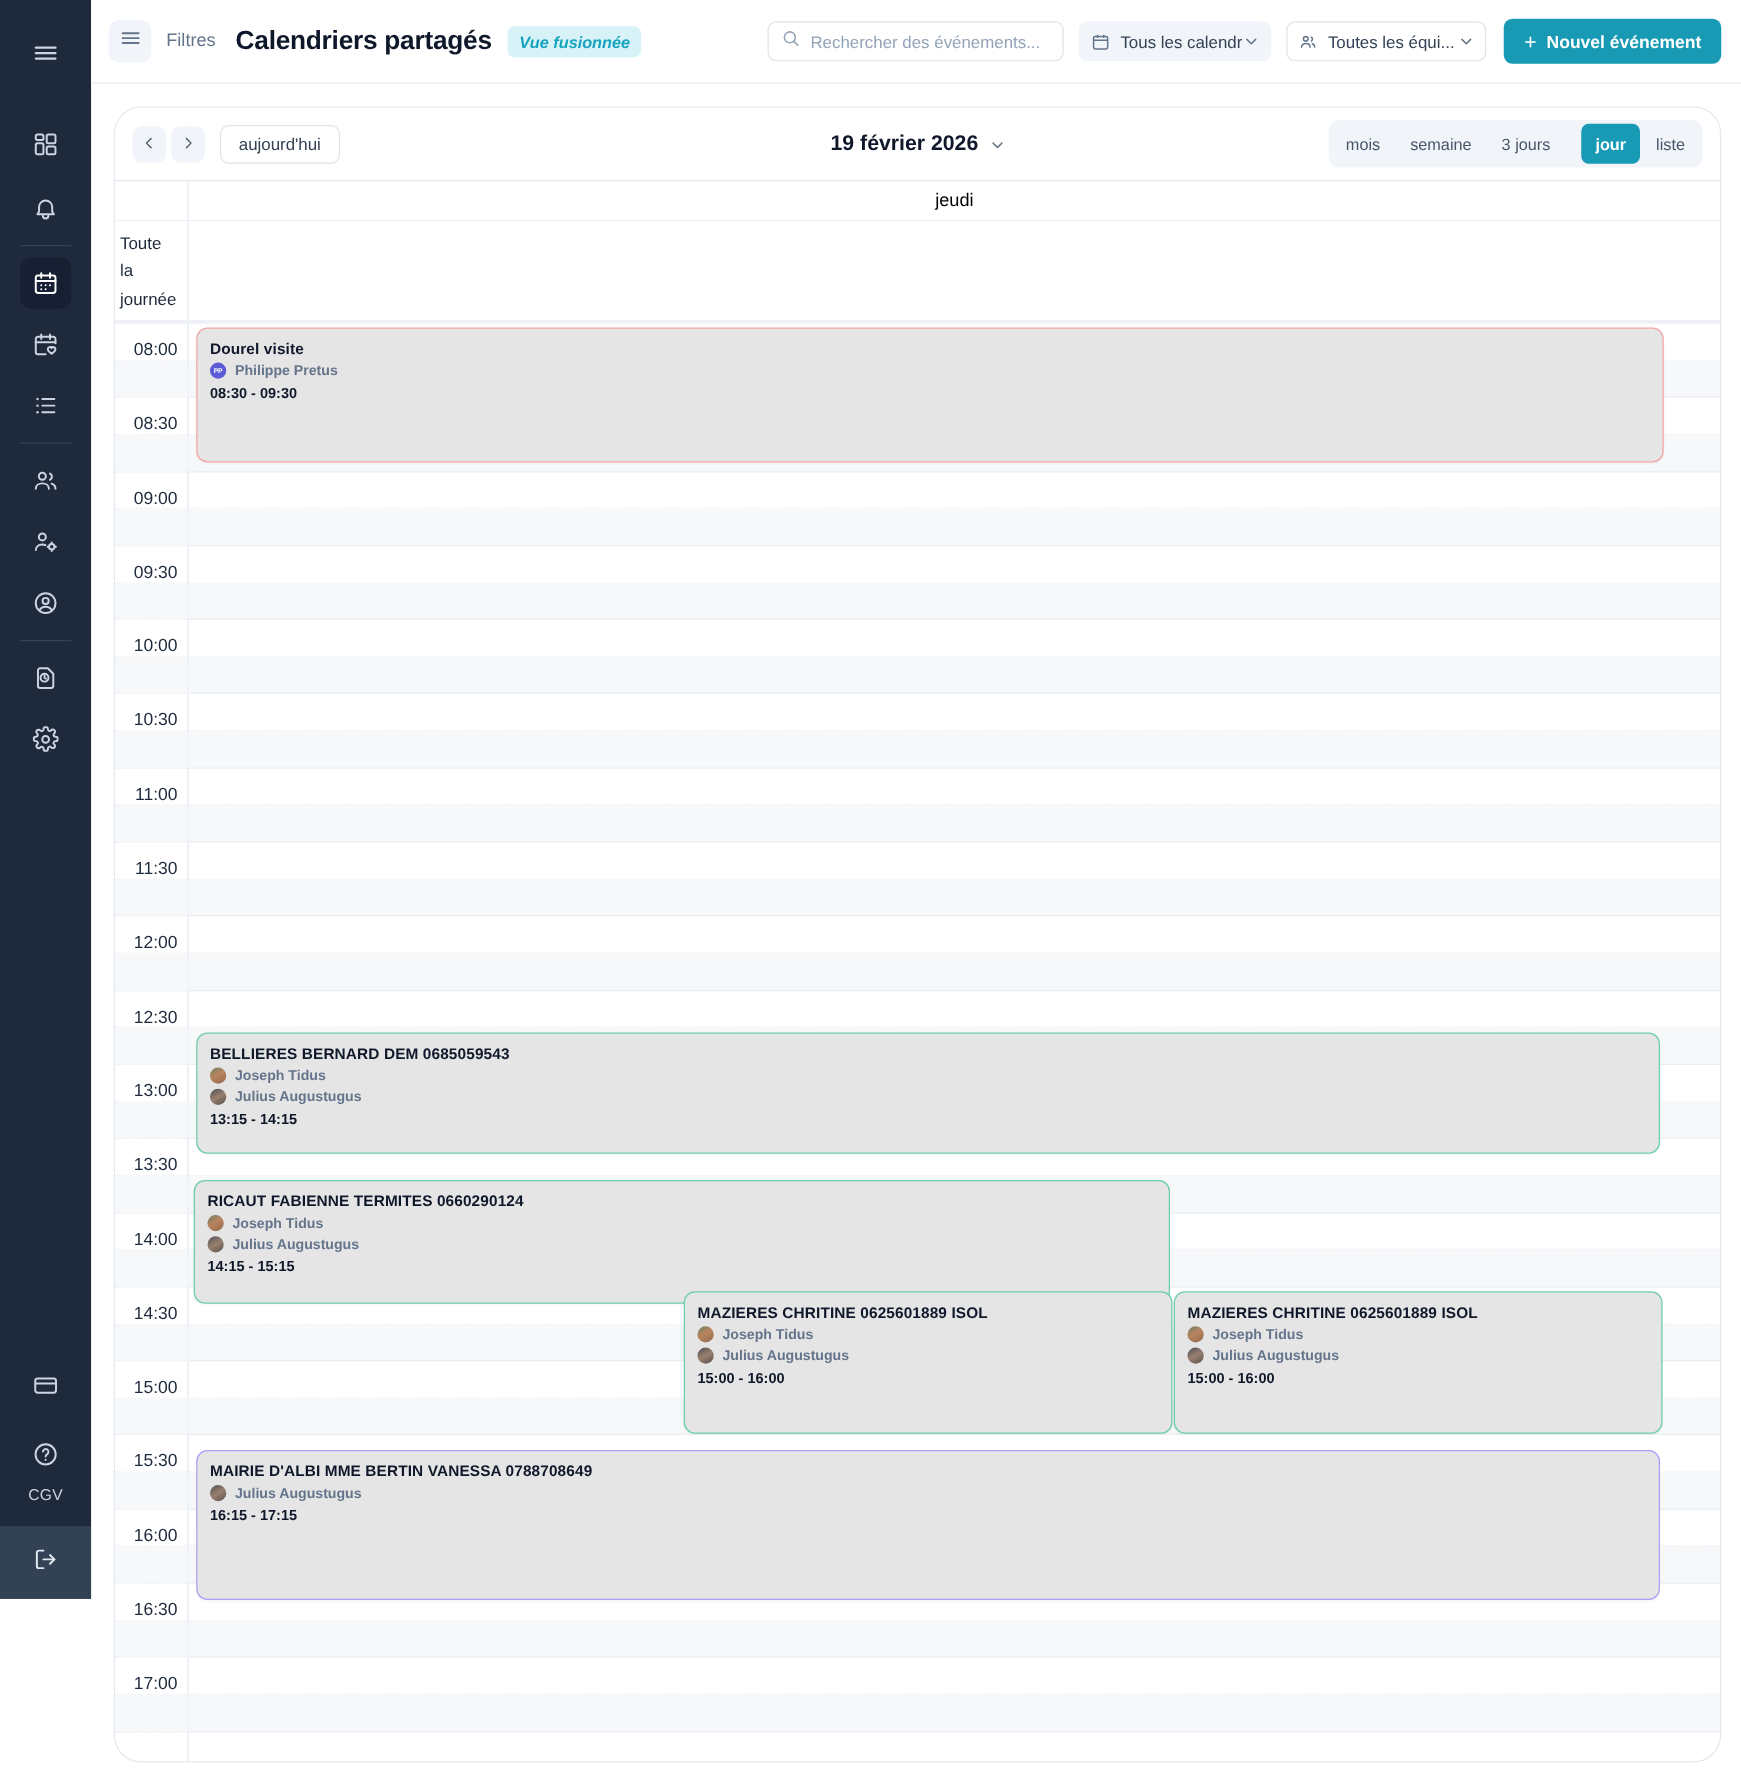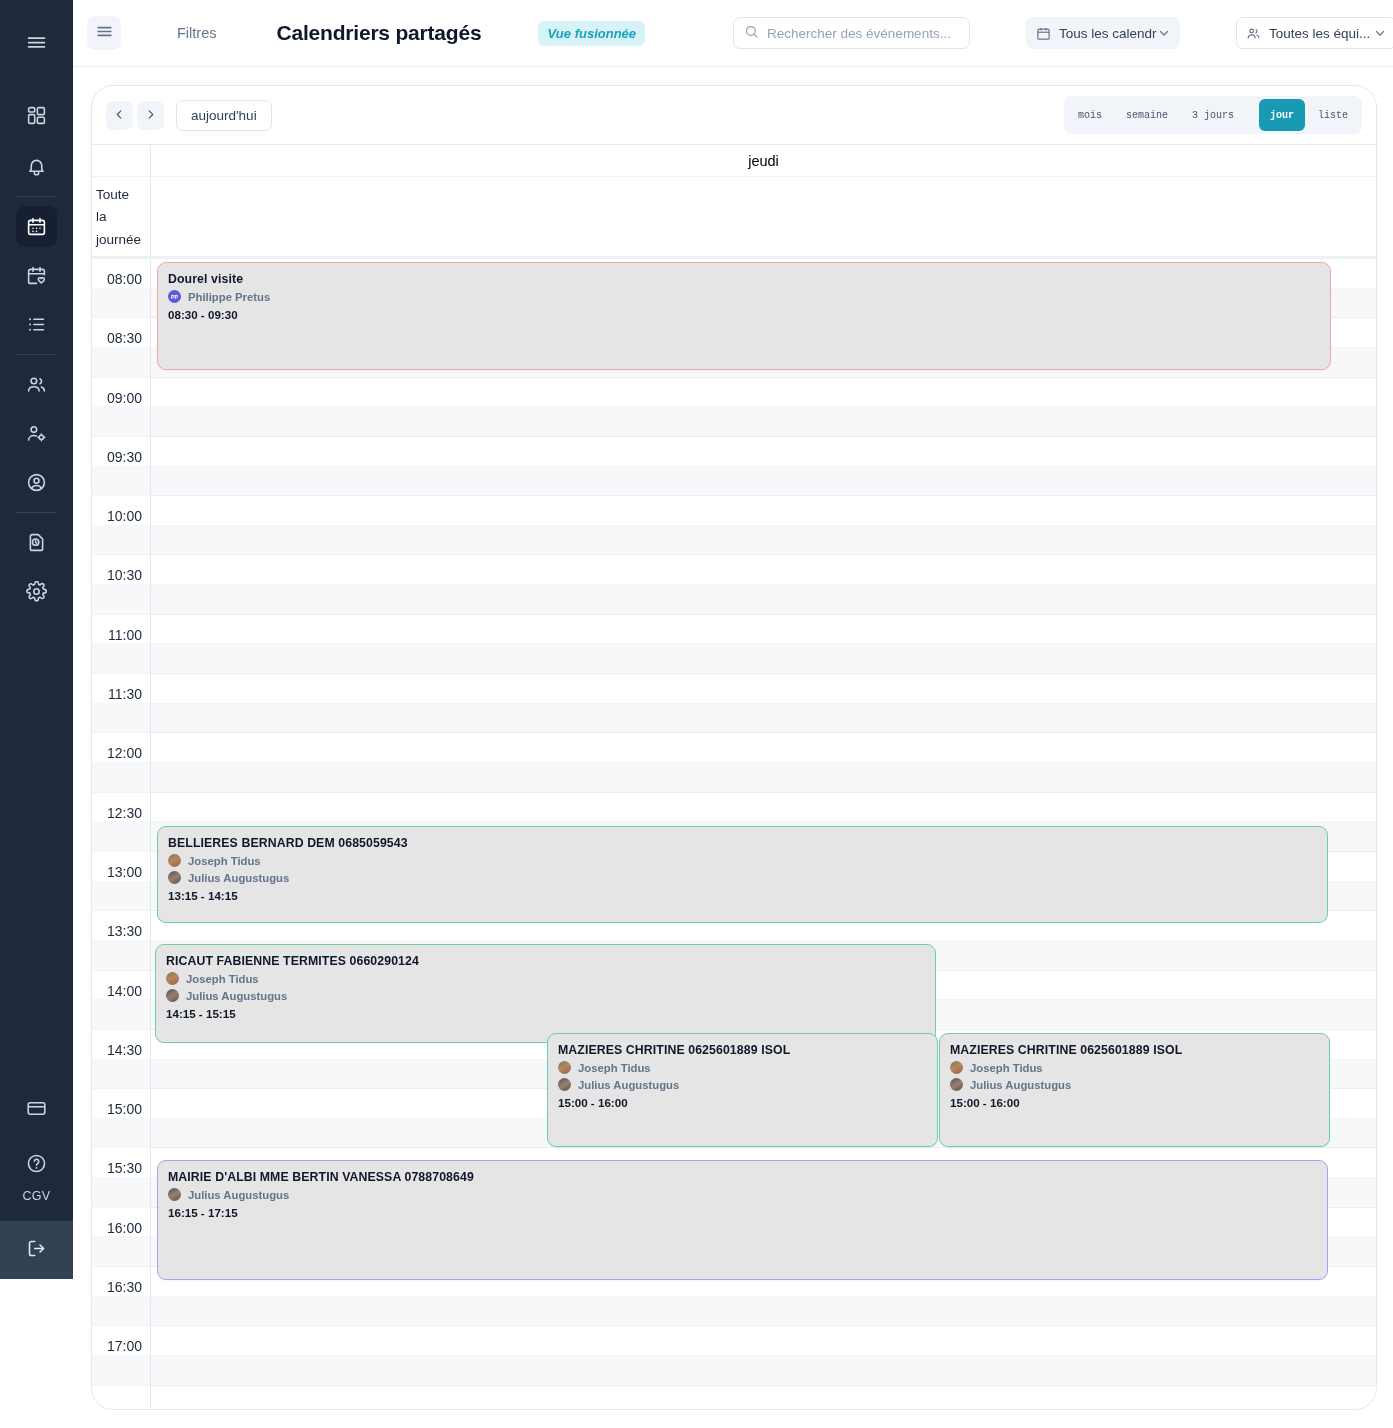--- a/index.html
+++ b/index.html
@@ -53,21 +53,20 @@
   .main { flex: 1 1 auto; height: 1428px; display: flex; flex-direction: column;
           background: #ffffff; overflow: hidden; }
 
   
   .topbar {
     height: 67px; flex: 0 0 67px;
     display: flex; align-items: center;
     padding: 0 16px 0 14px;
     border-bottom: 1px solid #e9edf2;
     background: #fff;
-    gap: 44px;
   }
   .burger {
     width: 34px; height: 34px; border-radius: 8px; background: #f1f5f9;
     display: flex; align-items: center; justify-content: center;
     color: #64748b; cursor: pointer; flex: 0 0 34px;
   }
   .burger svg { width: 17px; height: 17px; }
   .filtres {
     margin-left: 12px; font-size: 14.5px; color: #64748b; cursor: pointer;
     white-space: nowrap;
@@ -145,22 +144,22 @@
   }
   .date-label { font-size: 17px; font-weight: 700; color: #0f172a; }
   .date-chev { width: 12px; height: 12px; color: #64748b; pointer-events: auto; cursor: pointer; }
 
   .viewgrp {
     margin-left: auto; background: #f1f5f9; border-radius: 8px; padding: 3px;
     display: flex; gap: 2px; position: relative; z-index: 2;
   }
   .viewbtn {
     border: 0; background: transparent; border-radius: 6px; padding: 6px 11px;
-    font-size: 10px; color: #475569; cursor: pointer;
-    font-family: Liberation Mono, monospace; white-space: nowrap;
+    font-size: 13px; color: #475569; cursor: pointer;
+    font-family: Liberation Sans, sans-serif; white-space: nowrap;
   }
   .viewbtn.sel { background: #189ab4; color: #fff; font-weight: 600; }
 
   
   .grid-wrap { flex: 1 1 auto; overflow: hidden; position: relative; }
 
   .dayhead {
     display: flex; height: 33px; border-top: 1px solid #e5e9ef;
     border-bottom: 1px solid #eef1f5;
   }
@@ -456,20 +455,28 @@
             <button class="navbtn">
               <span>
                 <svg viewBox="0 0 24 24" fill="none" stroke="currentColor" stroke-width="2.4" stroke-linecap="round" stroke-linejoin="round">
                     <polyline points="9 4 17 12 9 20"></polyline>
                   </svg>
               </span>
             </button>
           </div>
           <button class="today-btn">aujourd'hui</button>
 
+          <div class="date-center">
+            <span class="date-label">19 février 2026</span>
+            <span class="date-chev">
+              <svg viewBox="0 0 24 24" fill="none" stroke="currentColor" stroke-width="2.4" stroke-linecap="round" stroke-linejoin="round">
+                  <polyline points="5 9 12 16 19 9"></polyline>
+                </svg>
+            </span>
+          </div>
 
           <div class="viewgrp">
             <button class="viewbtn">mois</button>
             <button class="viewbtn">semaine</button>
             <button class="viewbtn">3 jours</button>
             <button class="viewbtn sel">jour</button>
             <button class="viewbtn">liste</button>
           </div>
         </div>
 

